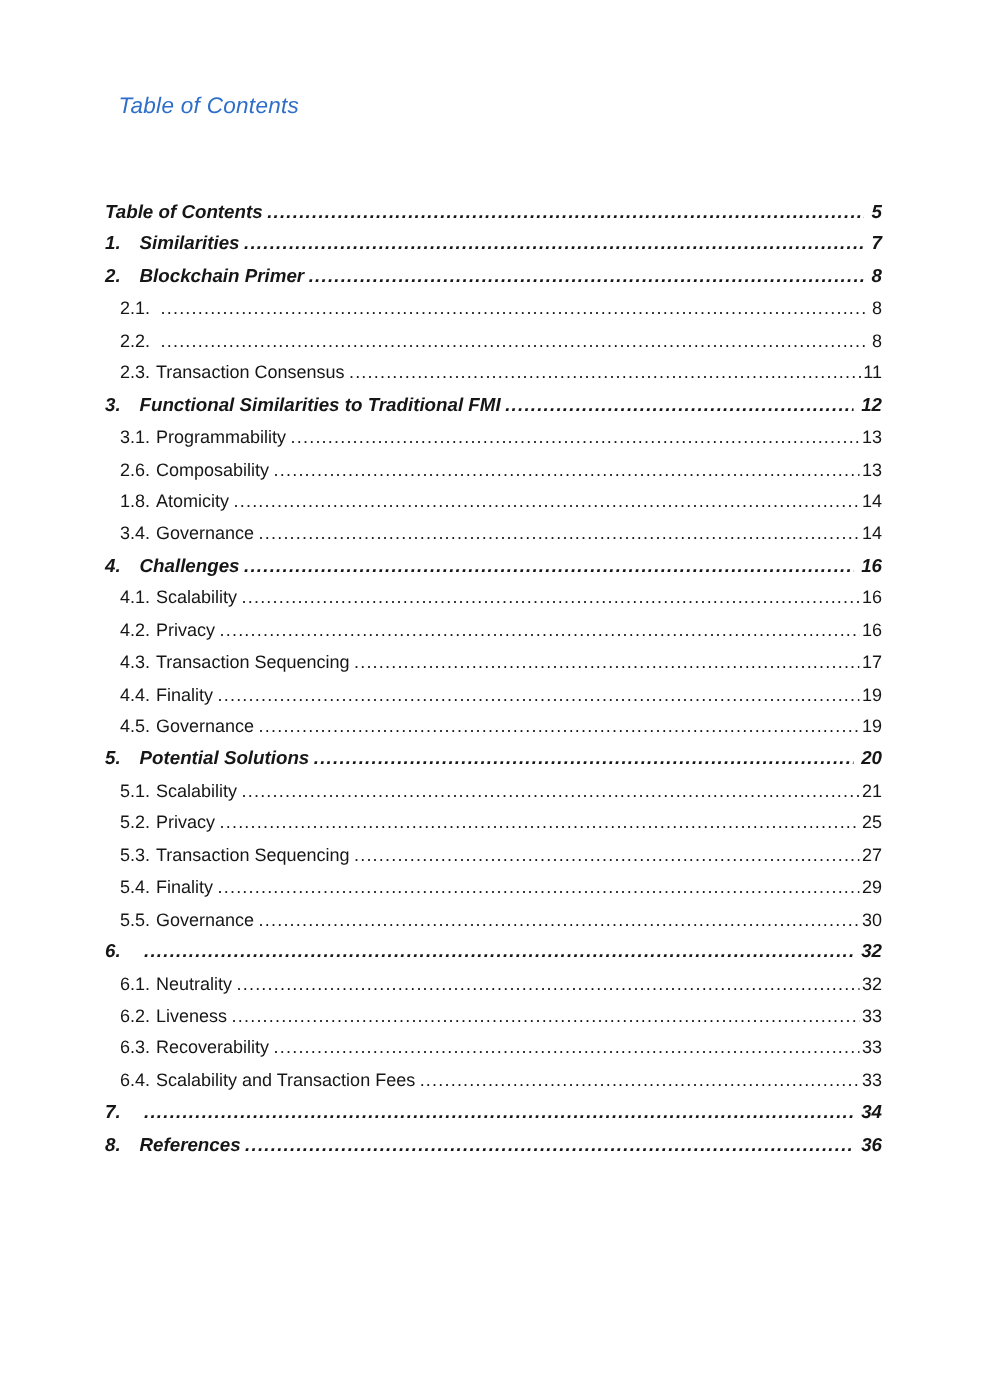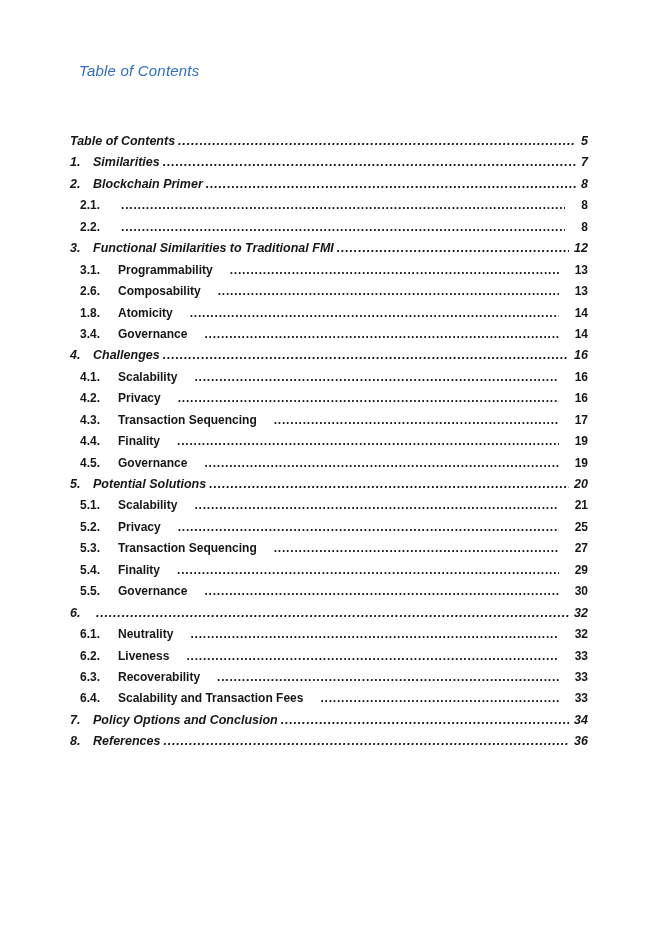--- a/index.html
+++ b/index.html
@@ -40,24 +40,23 @@
     white-space: nowrap;
     cursor: default;
   }
   .toc-row.l1 {
     font-size: 12.5px;
     font-weight: bold;
     font-style: italic;
   }
   .toc-row.l2 {
     font-size: 12px;
-    font-weight: bold;
+    font-weight: normal;
     font-style: normal;
     padding-left: 10px;
-    gap: 14px;
   }
   .l1 .toc-num {
     flex: 0 0 auto;
     width: 23px;
   }
   .l2 .toc-num {
     flex: 0 0 auto;
     margin-right: 4px;
   }
   .toc-label {
@@ -118,20 +117,26 @@
       <div class="toc-row l2">
         <span class="toc-num">2.1.</span>
         <span class="toc-leader"></span>
         <span class="toc-page">8</span>
       </div>
       <div class="toc-row l2">
         <span class="toc-num">2.2.</span>
         <span class="toc-leader"></span>
         <span class="toc-page">8</span>
       </div>
+      <div class="toc-row l2">
+        <span class="toc-num">2.3.</span>
+        <span class="toc-label">Transaction Consensus</span>
+        <span class="toc-leader"></span>
+        <span class="toc-page">11</span>
+      </div>
       <div class="toc-row l1">
         <span class="toc-num">3.</span>
         <span class="toc-label">Functional Similarities to Traditional FMI</span>
         <span class="toc-leader"></span>
         <span class="toc-page">12</span>
       </div>
       <div class="toc-row l2">
         <span class="toc-num">3.1.</span>
         <span class="toc-label">Programmability</span>
         <span class="toc-leader"></span>
@@ -251,21 +256,20 @@
         <span class="toc-page">33</span>
       </div>
       <div class="toc-row l2">
         <span class="toc-num">6.4.</span>
         <span class="toc-label">Scalability and Transaction Fees</span>
         <span class="toc-leader"></span>
         <span class="toc-page">33</span>
       </div>
       <div class="toc-row l1">
         <span class="toc-num">7.</span>
-        <span class="toc-label">Policy Options and Conclusion</span>
         <span class="toc-leader"></span>
         <span class="toc-page">34</span>
       </div>
       <div class="toc-row l1">
         <span class="toc-num">8.</span>
         <span class="toc-label">References</span>
         <span class="toc-leader"></span>
         <span class="toc-page">36</span>
       </div>
     </div>

